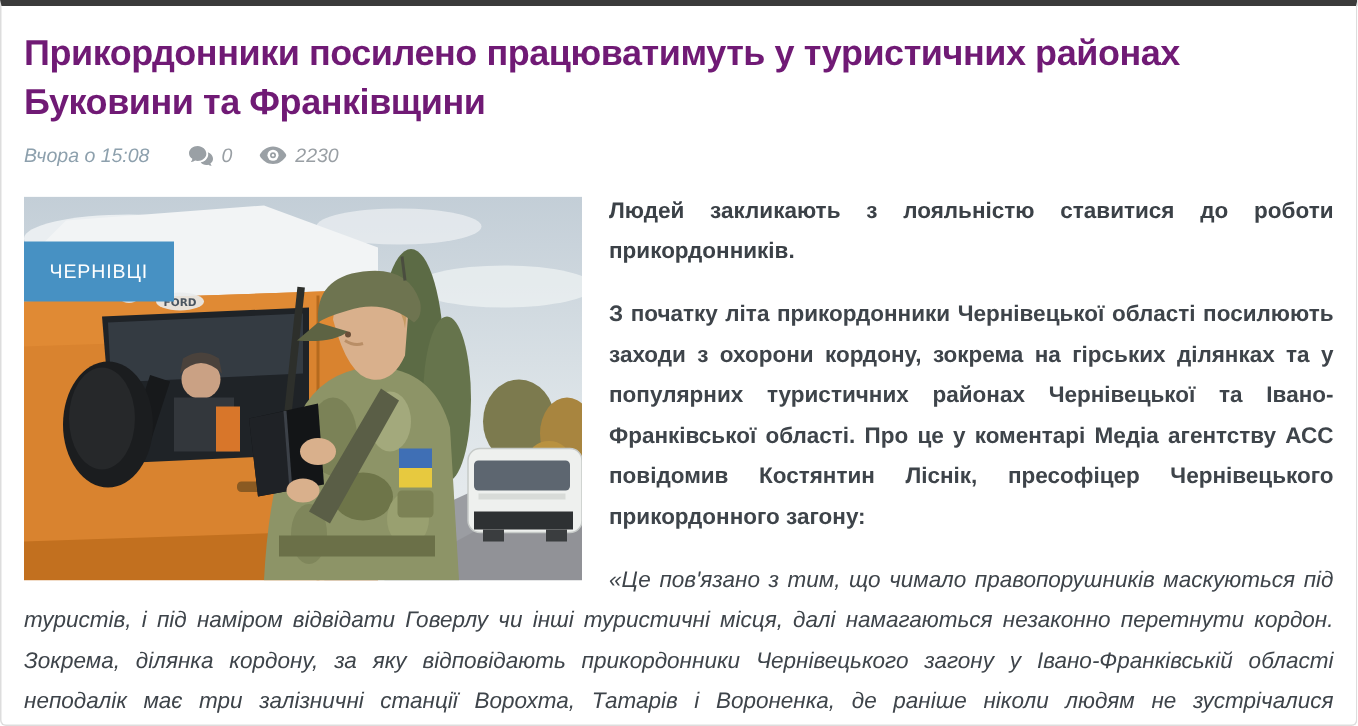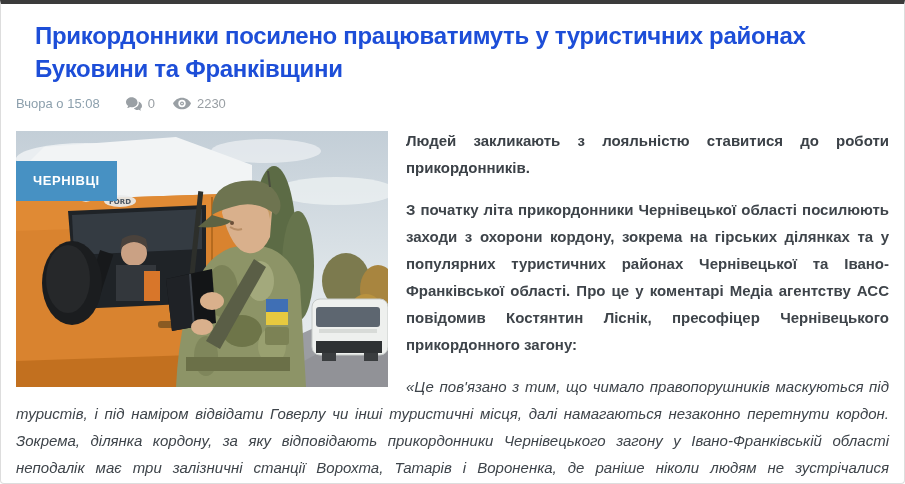--- a/index.html
+++ b/index.html
@@ -17,29 +17,29 @@
     padding: 0 15px;
     overflow: hidden;
     background: #fff;
   }
   .article-title {
     margin-top: 15px;
     font-size: 24px;
     line-height: 33px;
     font-weight: 600;
     letter-spacing: -0.3px;
-    color: #1d4ed8;
-    margin-left: 19px;
+    color: #701a75;
   }
   .meta-row {
     display: flex;
     align-items: flex-start;
     margin-top: 11px;
     font-size: 13px;
     color: #8da0ad;
+    font-style: italic;
   }
   .meta-date { margin-right: 26px; }
   .meta-item {
     display: flex;
     align-items: center;
     margin-right: 18px;
     color: #999fa4;
   }
   .meta-item svg { margin-right: 6px; display: block; }
   .article-body {
@@ -58,21 +58,21 @@
     overflow: hidden;
   }
   .article-figure svg { display: block; width: 100%; height: 100%; }
   .photo-label {
     position: absolute;
     left: 0;
     top: 30px;
     background: #4791c3;
     color: #ffffff;
     font-size: 13px;
-    font-weight: bold;
+    font-weight: normal;
     letter-spacing: 0.6px;
     padding: 6px 17px 7px 17px;
   }
   .lead-paragraph {
     font-weight: bold;
     margin-bottom: 15px;
     color: #3b4147;
     padding-left: 47px;
   }
   .body-paragraph { margin-bottom: 15px; font-weight: bold; }

